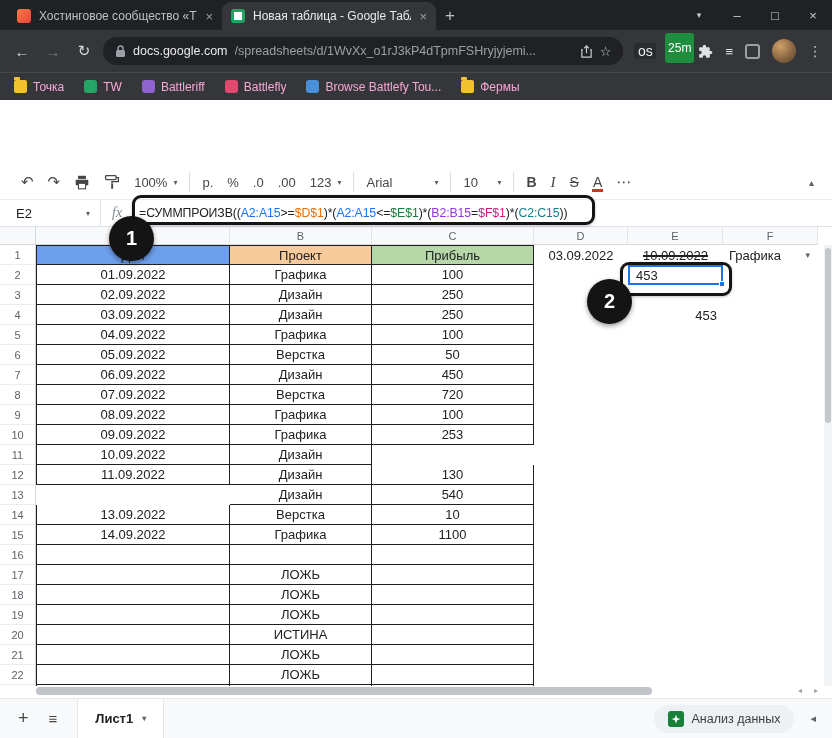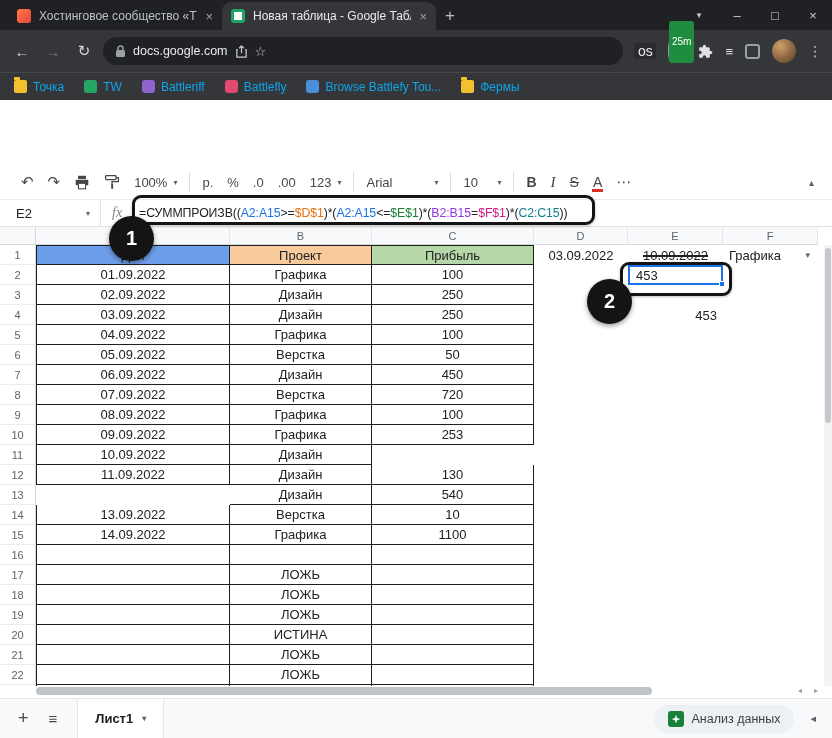--- a/index.html
+++ b/index.html
@@ -28,28 +28,28 @@
   .navbtn{width:24px;text-align:center;color:#d5d8dc;font-size:15px}
   .navbtn.fwd{color:#74777b}
   #omnibox{flex:1;height:28px;background:#202124;border-radius:14px;display:flex;align-items:center;padding:0 12px;gap:7px;font-size:12.5px;min-width:0}
   .url-host{color:#e8eaed;flex:0 0 auto}
   .url-path{color:#9aa0a6;overflow:hidden;white-space:nowrap;flex:1;min-width:0}
   .ob-icon{color:#c7cbd0;flex:0 0 auto;font-size:13px;display:flex;align-items:center}
   #ext{display:flex;align-items:center;gap:12px;margin-left:4px}
   .ext-os{width:22px;height:16px;border-radius:3px;background:#2a2b2e;color:#e8eaed;font-size:14px;display:flex;align-items:center;justify-content:center}
   .ext-timer{position:relative;width:18px;height:18px;flex:0 0 auto}
   .ext-timer .clock{width:15px;height:15px;border:2px solid #9aa0a6;border-radius:50%}
-  .ext-badge{position:absolute;right:-8px;bottom:-3px;background:#1e8e3e;color:#fff;font-size:10px;padding:16px 3px;border-radius:3px;line-height:10px}
+  .ext-badge{position:absolute;right:-8px;bottom:-3px;background:#1e8e3e;color:#fff;font-size:12px;padding:10px 3px;border-radius:3px;line-height:10px}
   .ext-lines{color:#dfe1e5;font-size:13px}
   .ext-square{width:15px;height:15px;border:2px solid #9aa0a6;border-radius:3px}
   .avatar-sm{width:24px;height:24px;border-radius:50%;background:radial-gradient(circle at 35% 30%,#cfa26a,#8a6642 55%,#53402a)}
   .kebab{color:#c7cbd0;font-size:14px}
 
   
-  #bookmarks{position:absolute;left:0;top:72px;width:832px;height:28px;background:#35363a;border-top:1px solid #46474a;display:flex;align-items:center;gap:20px;padding:0 14px;font-size:12px;color:#0ea5e9}
+  #bookmarks{position:absolute;left:0;top:72px;width:832px;height:28px;background:#35363a;border-top:1px solid #46474a;display:flex;align-items:center;gap:20px;padding:0 14px;font-size:12px;color:#f9a8d4}
   .bm{display:flex;align-items:center;gap:6px;white-space:nowrap}
   .bi{width:13px;height:13px;border-radius:3px;position:relative;flex:0 0 auto}
   .bi.folder{border-radius:2px}
   .bi.folder::before{content:"";position:absolute;top:-3px;left:0;width:6px;height:3px;background:inherit;border-radius:1px 1px 0 0}
   .bi-0{background:#f2c12e}.bi-1{background:#27a567}.bi-2{background:#8e63ce}
   .bi-3{background:#e04a6f}.bi-4{background:#4a90d9}.bi-5{background:#f2c12e}
 
   
   #appheader{position:absolute;left:0;top:100px;width:832px;height:65px;background:#fff}
   #sheets-logo{position:absolute;left:22px;top:114px}
@@ -155,20 +155,21 @@
     <span class="navbtn fwd">→</span>
     <span class="navbtn">↻</span>
     <div id="omnibox">
       <span class="ob-icon">
         <svg width="11" height="13" viewBox="0 0 11 13">
             <rect x="1" y="5" width="9" height="7" rx="1.5" fill="#9aa0a6"></rect>
             <path d="M3 5V3.5a2.5 2.5 0 0 1 5 0V5" stroke="#9aa0a6" stroke-width="1.5" fill="none"></path>
           </svg>
       </span>
       <span class="url-host">docs.google.com</span>
+      <span class="url-path">/spreadsheets/d/1WvXx_o1rJ3kP4dTpmFSHryjyjemi...</span>
       <span class="ob-icon">
         <svg width="13" height="13" viewBox="0 0 14 14">
             <path d="M3 5h-1v8h10V5h-1" stroke="#c7cbd0" fill="none" stroke-width="1.3"></path>
             <path d="M7 1v8M4.5 3.5L7 1l2.5 2.5" stroke="#c7cbd0" fill="none" stroke-width="1.3"></path>
           </svg>
       </span>
       <span class="ob-icon">☆</span>
     </div>
     <div id="ext">
       <span class="ext-os">os</span>

